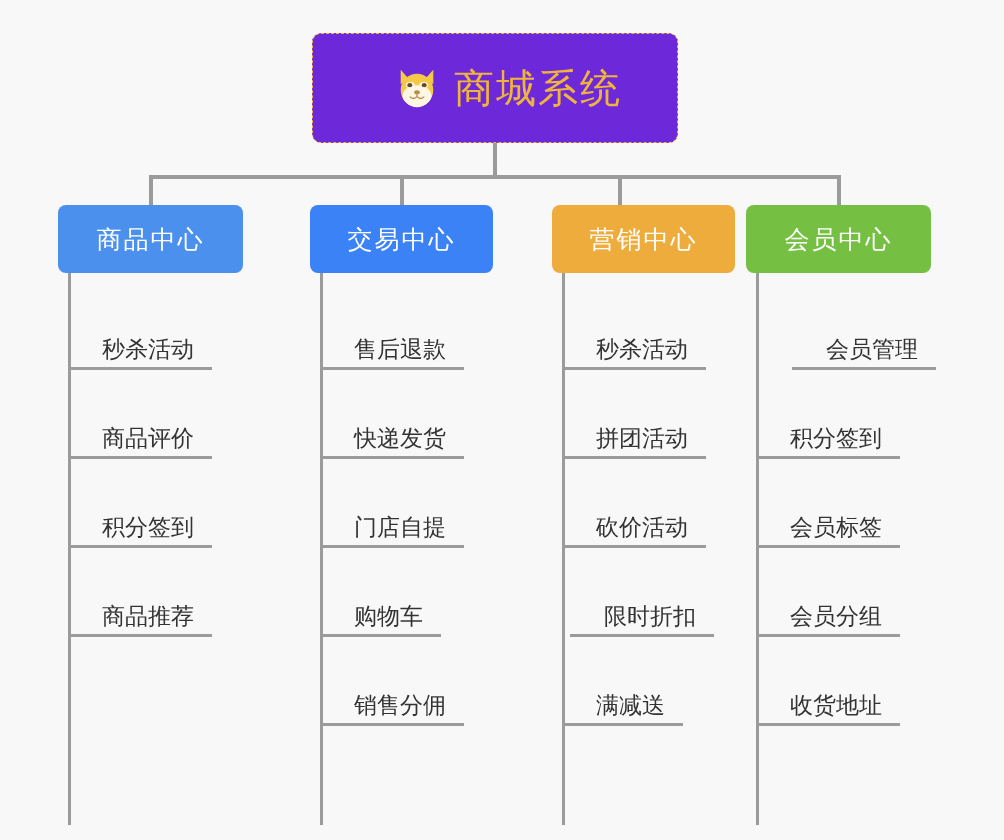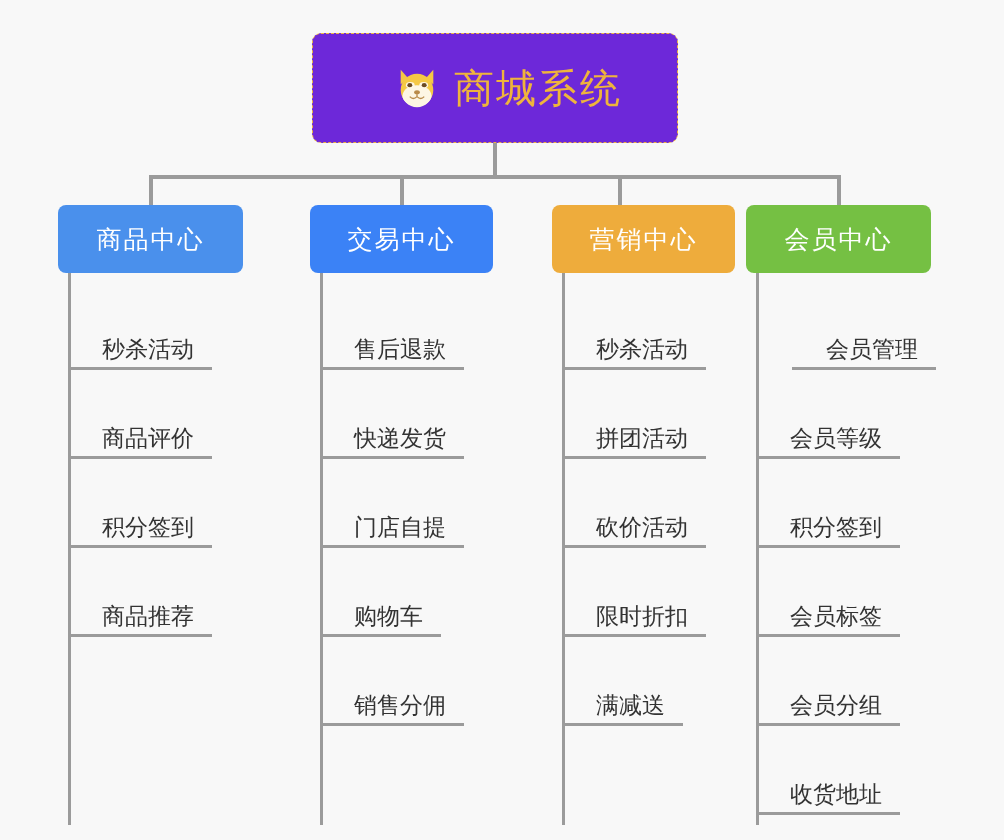--- a/index.html
+++ b/index.html
@@ -227,41 +227,38 @@
       <div class="leaf">
         <span class="leaf-label" style="border-bottom-color: rgb(155, 155, 155);">秒杀活动</span>
       </div>
       <div class="leaf">
         <span class="leaf-label" style="border-bottom-color: rgb(155, 155, 155);">拼团活动</span>
       </div>
       <div class="leaf">
         <span class="leaf-label" style="border-bottom-color: rgb(155, 155, 155);">砍价活动</span>
       </div>
       <div class="leaf">
-        <span class="leaf-label" style="border-bottom-color: rgb(155, 155, 155);">限时折扣</span>
+        <span class="leaf-label" style="border-bottom-color: rgb(155, 155, 155); margin-left: 8px;">限时折扣</span>
       </div>
       <div class="leaf">
         <span class="leaf-label" style="border-bottom-color: rgb(155, 155, 155);">满减送</span>
       </div>
     </div>
   </div>
 
   <div class="column c4">
     <div class="cat-header" style="background: rgb(117, 192, 67); justify-content: center;">
       <span>会员中心</span>
     </div>
     <div class="leaf-wrap">
       <div class="spine" style="background: rgb(155, 155, 155);"></div>
       <div class="leaf">
         <span class="leaf-label" style="border-bottom-color: rgb(155, 155, 155); margin-left: 36px;">会员管理</span>
       </div>
       <div class="leaf">
-        <span class="leaf-label" style="border-bottom-color: rgb(155, 155, 155);">会员等级</span>
-      </div>
-      <div class="leaf">
         <span class="leaf-label" style="border-bottom-color: rgb(155, 155, 155);">积分签到</span>
       </div>
       <div class="leaf">
         <span class="leaf-label" style="border-bottom-color: rgb(155, 155, 155);">会员标签</span>
       </div>
       <div class="leaf">
         <span class="leaf-label" style="border-bottom-color: rgb(155, 155, 155);">会员分组</span>
       </div>
       <div class="leaf">
         <span class="leaf-label" style="border-bottom-color: rgb(155, 155, 155);">收货地址</span>

